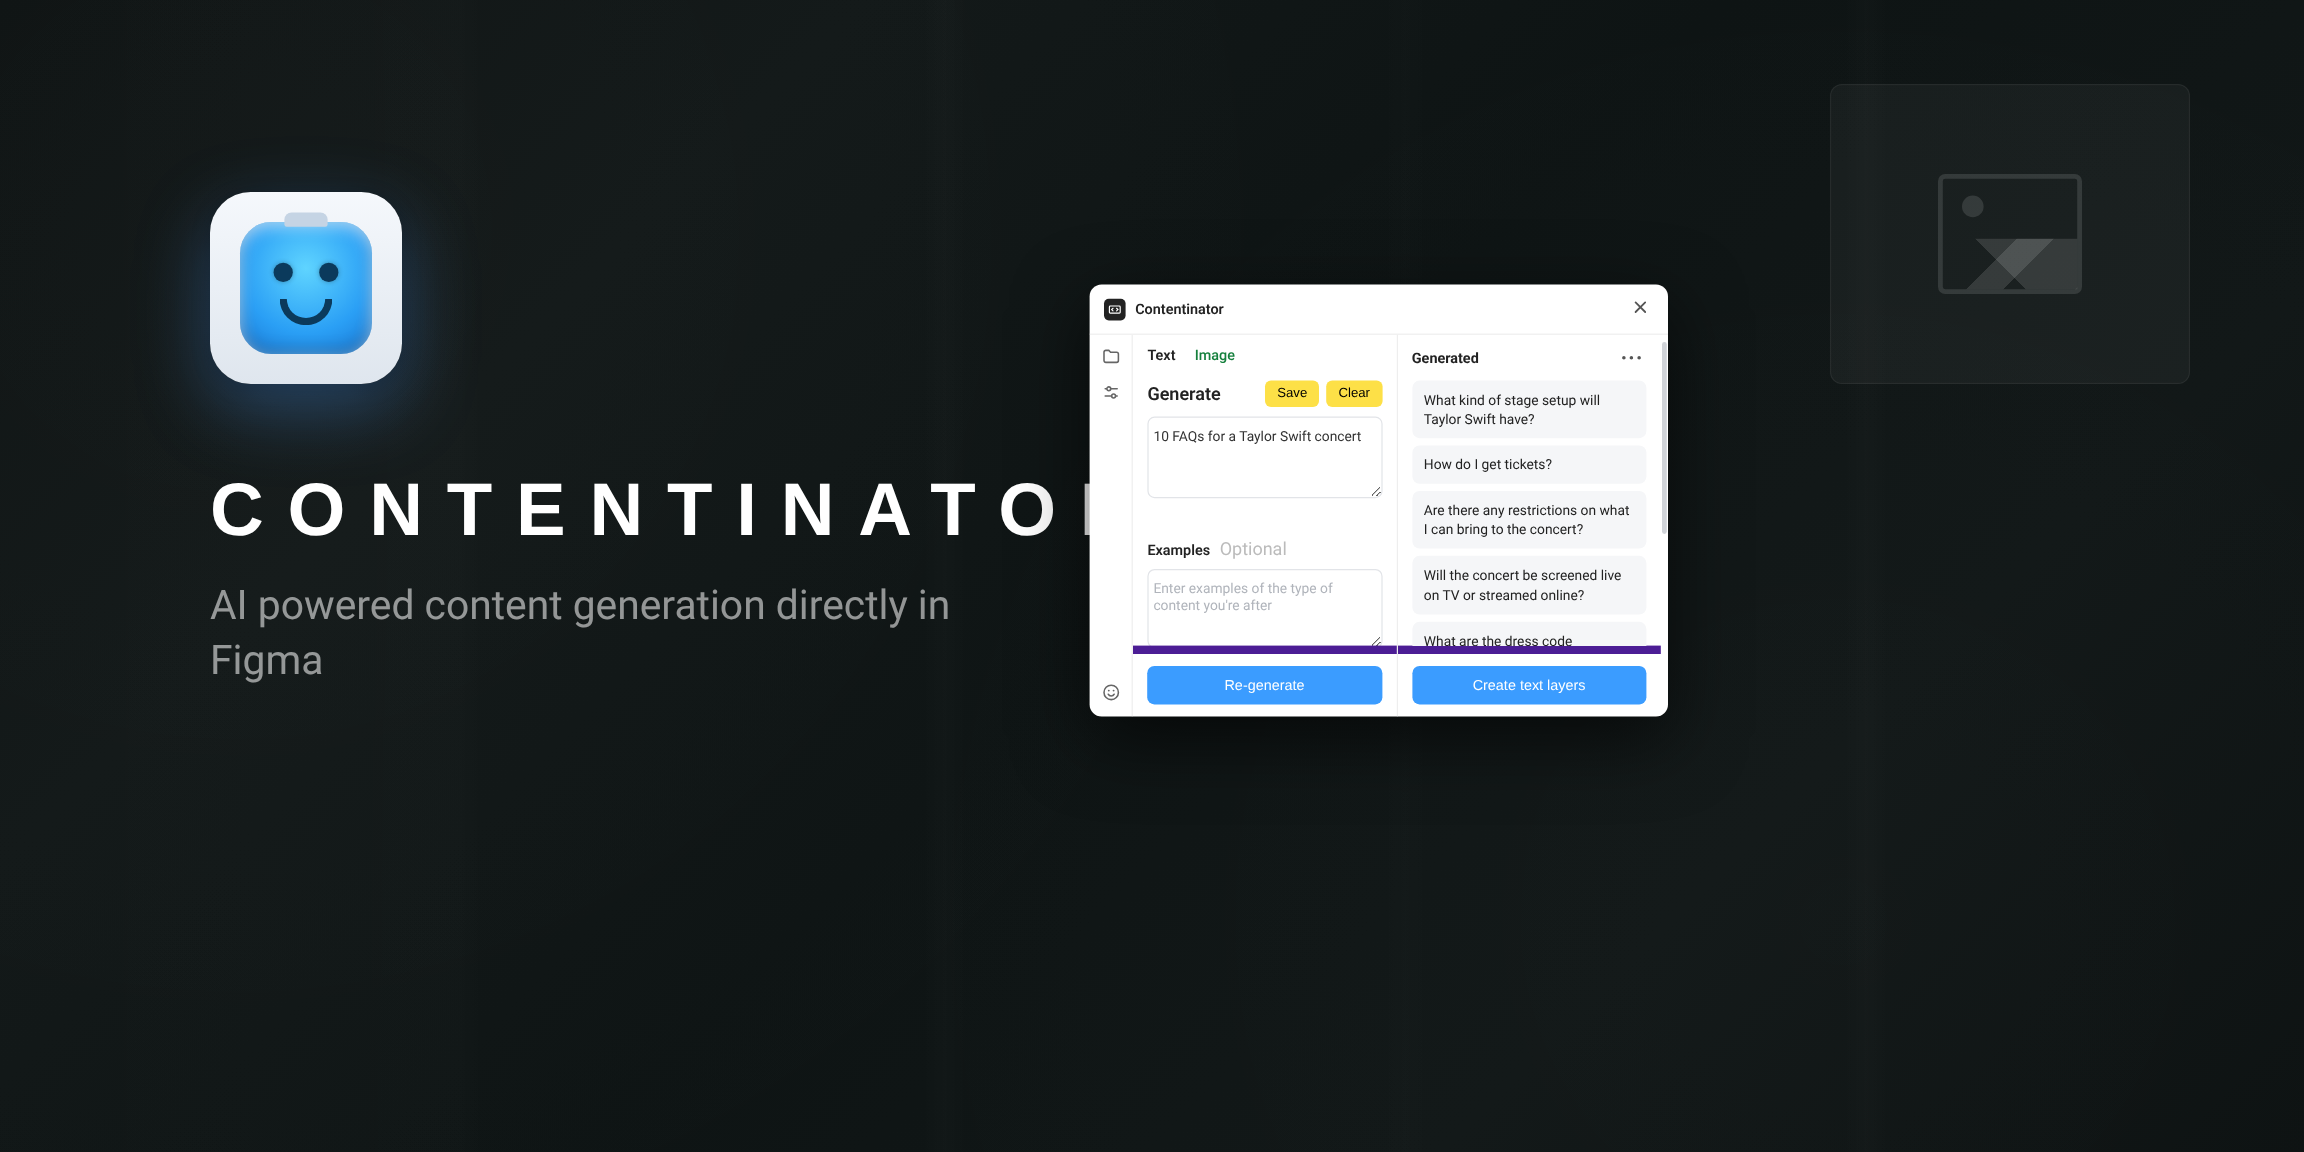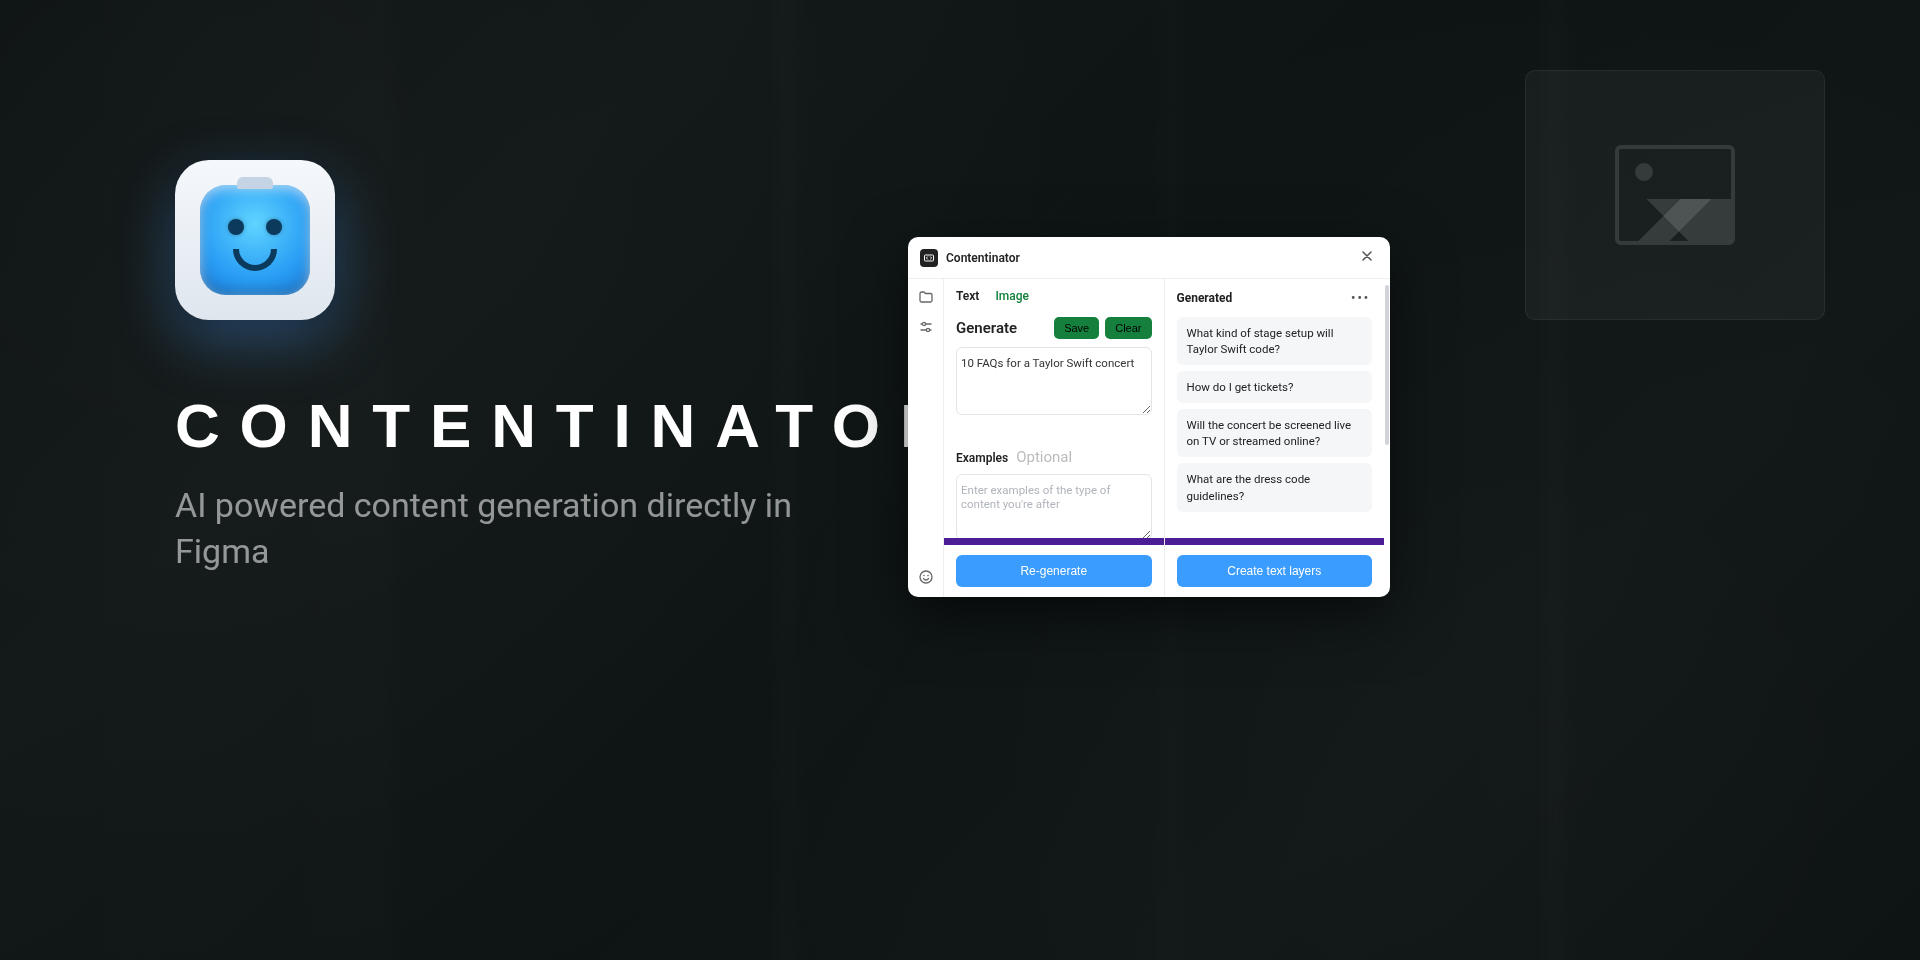--- a/index.html
+++ b/index.html
@@ -209,21 +209,21 @@
 .tabs { display:flex; gap:16px; margin-bottom:14px; }
 .tab { font-size:12px; font-weight:600; cursor:pointer; }
 .tab-inactive { color:#15803d; font-weight:500; }
 .row-head {
   display:flex;
   align-items:center;
   margin-bottom:8px;
 }
 .row-head-label { font-weight:600; font-size:15px; flex:1; }
 .pill-btn {
-  background:#15803d;
+  background:#fde047;
   border:none;
   font-size:11px;
   padding:5px 10px;
   border-radius:5px;
   cursor:pointer;
   margin-left:6px;
 }
 textarea.field {
   width:100%;
   border:1px solid #e2e4e8;
@@ -370,22 +370,23 @@
           <button class="primary-btn">Re-generate</button>
         </div>
       </div>
 
       <div class="col">
         <div class="col-inner">
           <div class="gen-head">
             <div class="gen-head-label">Generated</div>
             <div class="more-btn">•••</div>
           </div>
-          <div class="gen-item">What kind of stage setup will Taylor Swift code?</div>
+          <div class="gen-item">What kind of stage setup will Taylor Swift have?</div>
           <div class="gen-item">How do I get tickets?</div>
+          <div class="gen-item">Are there any restrictions on what I can bring to the concert?</div>
           <div class="gen-item">Will the concert be screened live on TV or streamed online?</div>
           <div class="gen-item">What are the dress code guidelines?</div>
 
         </div>
         <div class="footer-row">
           <button class="primary-btn">Create text layers</button>
         </div>
       </div>
 
       <div class="scroll-gutter">

